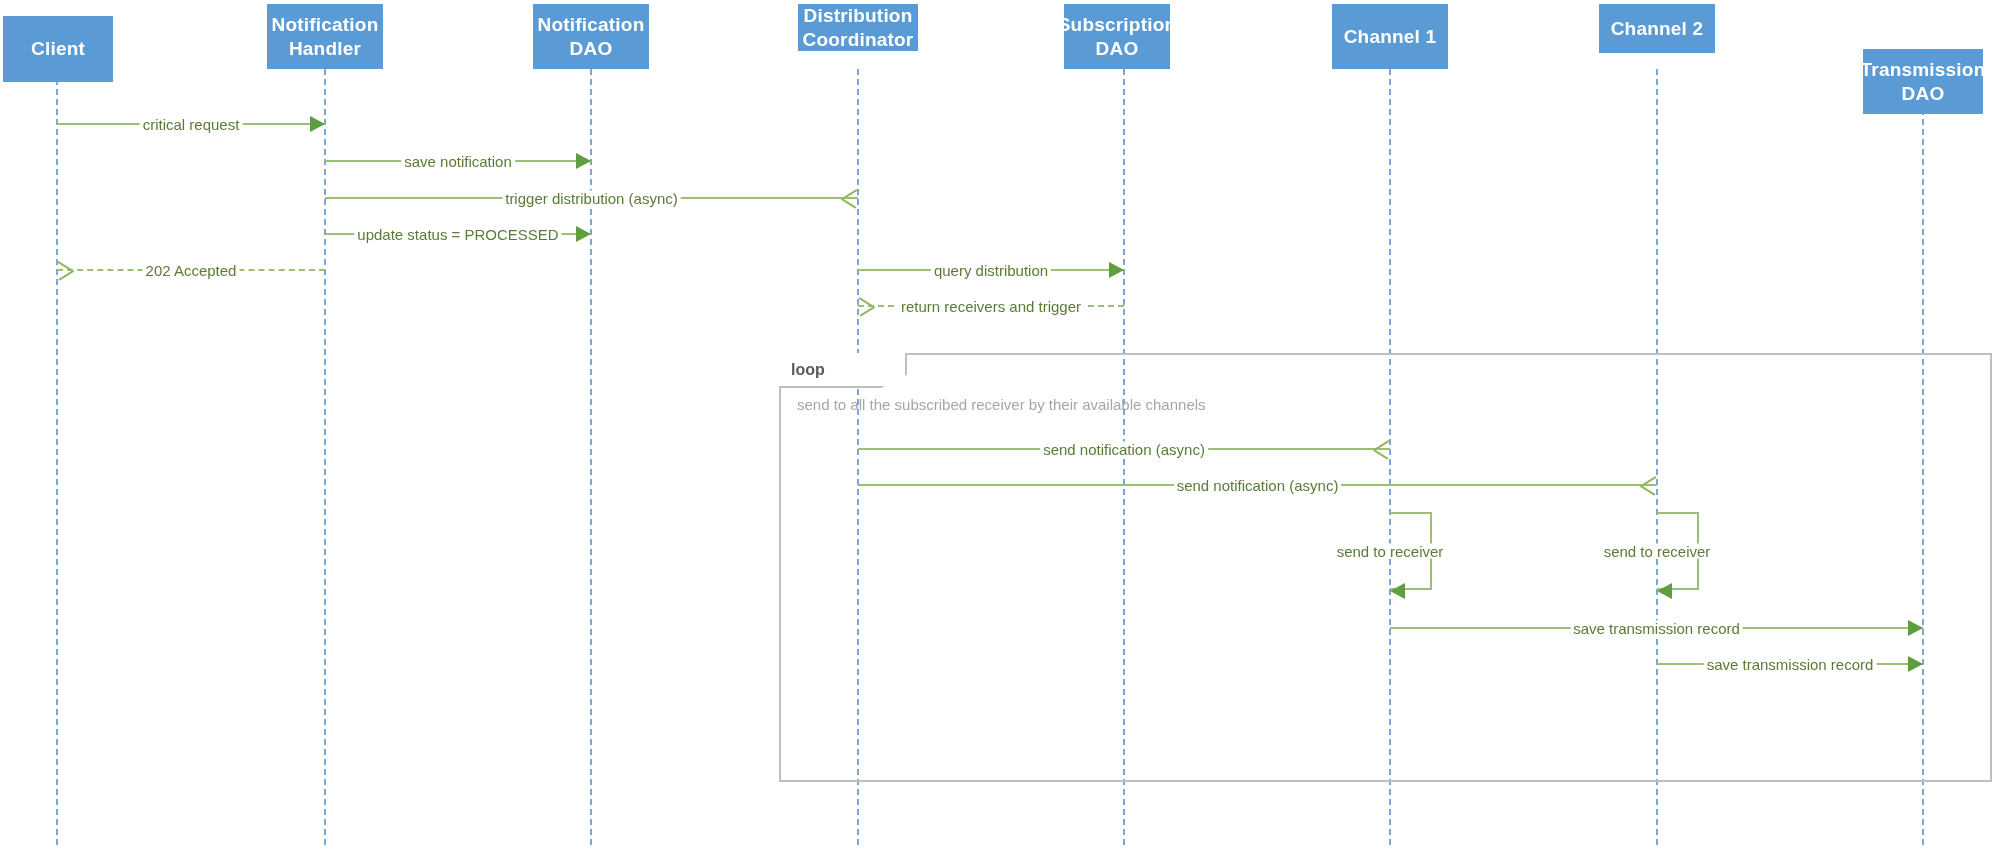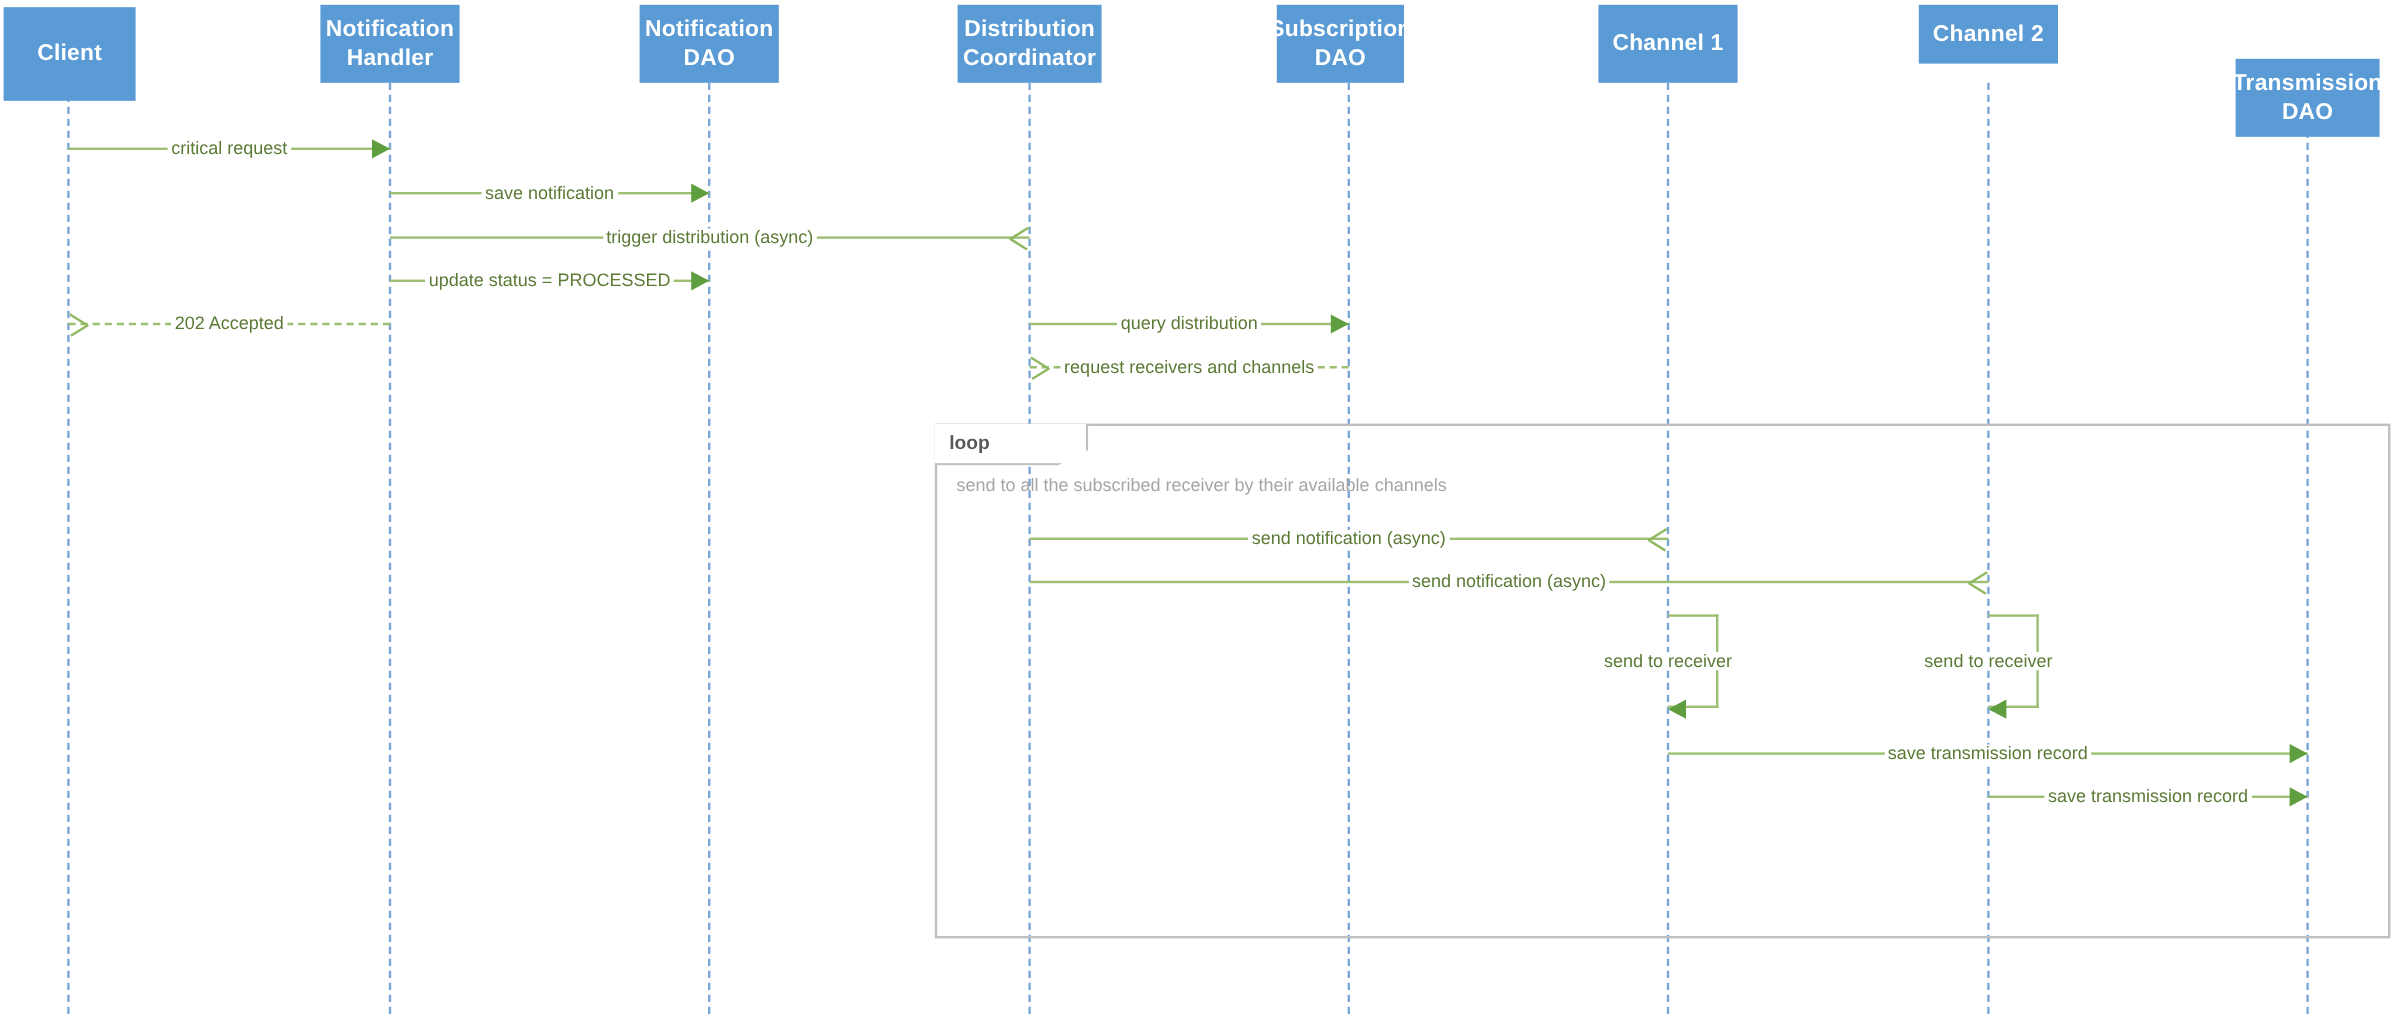--- a/index.html
+++ b/index.html
@@ -198,21 +198,21 @@
       <div class="head-r" style="left: 591px; top: 234px;"></div>
       <div class="msg-label" style="left: 458px; top: 234px;">update status = PROCESSED</div>
       <div class="msg dashed" style="left: 57px; top: 269px; width: 268px;"></div>
       <div class="head-open-l" style="left: 57px; top: 270px;"></div>
       <div class="msg-label" style="left: 191px; top: 270px;">202 Accepted</div>
       <div class="msg" style="left: 858px; top: 269px; width: 266px;"></div>
       <div class="head-r" style="left: 1124px; top: 270px;"></div>
       <div class="msg-label" style="left: 991px; top: 270px;">query distribution</div>
       <div class="msg dashed" style="left: 858px; top: 305px; width: 266px;"></div>
       <div class="head-open-l" style="left: 858px; top: 306px;"></div>
-      <div class="msg-label" style="left: 991px; top: 306px;">request receivers and channels</div>
+      <div class="msg-label" style="left: 991px; top: 306px;">return receivers and trigger</div>
       <div class="msg" style="left: 858px; top: 448px; width: 532px;"></div>
       <div class="head-open-r" style="left: 1390px; top: 449px;"></div>
       <div class="msg-label" style="left: 1124px; top: 449px;">send notification (async)</div>
       <div class="msg" style="left: 858px; top: 484px; width: 799px;"></div>
       <div class="head-open-r" style="left: 1657px; top: 485px;"></div>
       <div class="msg-label" style="left: 1257.5px; top: 485px;">send notification (async)</div>
       <div class="msg" style="left: 1390px; top: 627px; width: 533px;"></div>
       <div class="head-r" style="left: 1923px; top: 628px;"></div>
       <div class="msg-label" style="left: 1656.5px; top: 628px;">save transmission record</div>
       <div class="msg" style="left: 1657px; top: 663px; width: 266px;"></div>
@@ -221,32 +221,32 @@
     </div>
   <div id="selfcalls-layer">
       <div class="selfcall" style="left: 1390px; top: 512px; width: 42px; height: 78px;"></div>
       <div class="head-l" style="left: 1390px; top: 591px;"></div>
       <div class="selfcall-label" style="left: 1390px; top: 551px;">send to receiver</div>
       <div class="selfcall" style="left: 1657px; top: 512px; width: 42px; height: 78px;"></div>
       <div class="head-l" style="left: 1657px; top: 591px;"></div>
       <div class="selfcall-label" style="left: 1657px; top: 551px;">send to receiver</div>
     </div>
   <div id="participants-layer">
-      <div class="participant" style="left: 3px; top: 6px; width: 110px; height: 78px;">
+      <div class="participant" style="left: 3px; top: 16px; width: 110px; height: 66px;">
         <span>Client</span>
       </div>
       <div class="participant" style="left: 267px; top: 4px; width: 116px; height: 65px;">
         <span>Notification
 Handler</span>
       </div>
       <div class="participant" style="left: 533px; top: 4px; width: 116px; height: 65px;">
         <span>Notification
 DAO</span>
       </div>
-      <div class="participant" style="left: 798px; top: 4px; width: 120px; height: 65px;">
+      <div class="participant" style="left: 798px; top: 4px; width: 120px; height: 47px;">
         <span>Distribution
 Coordinator</span>
       </div>
       <div class="participant" style="left: 1064px; top: 4px; width: 106px; height: 65px;">
         <span>Subscription
 DAO</span>
       </div>
       <div class="participant" style="left: 1332px; top: 4px; width: 116px; height: 65px;">
         <span>Channel 1</span>
       </div>

